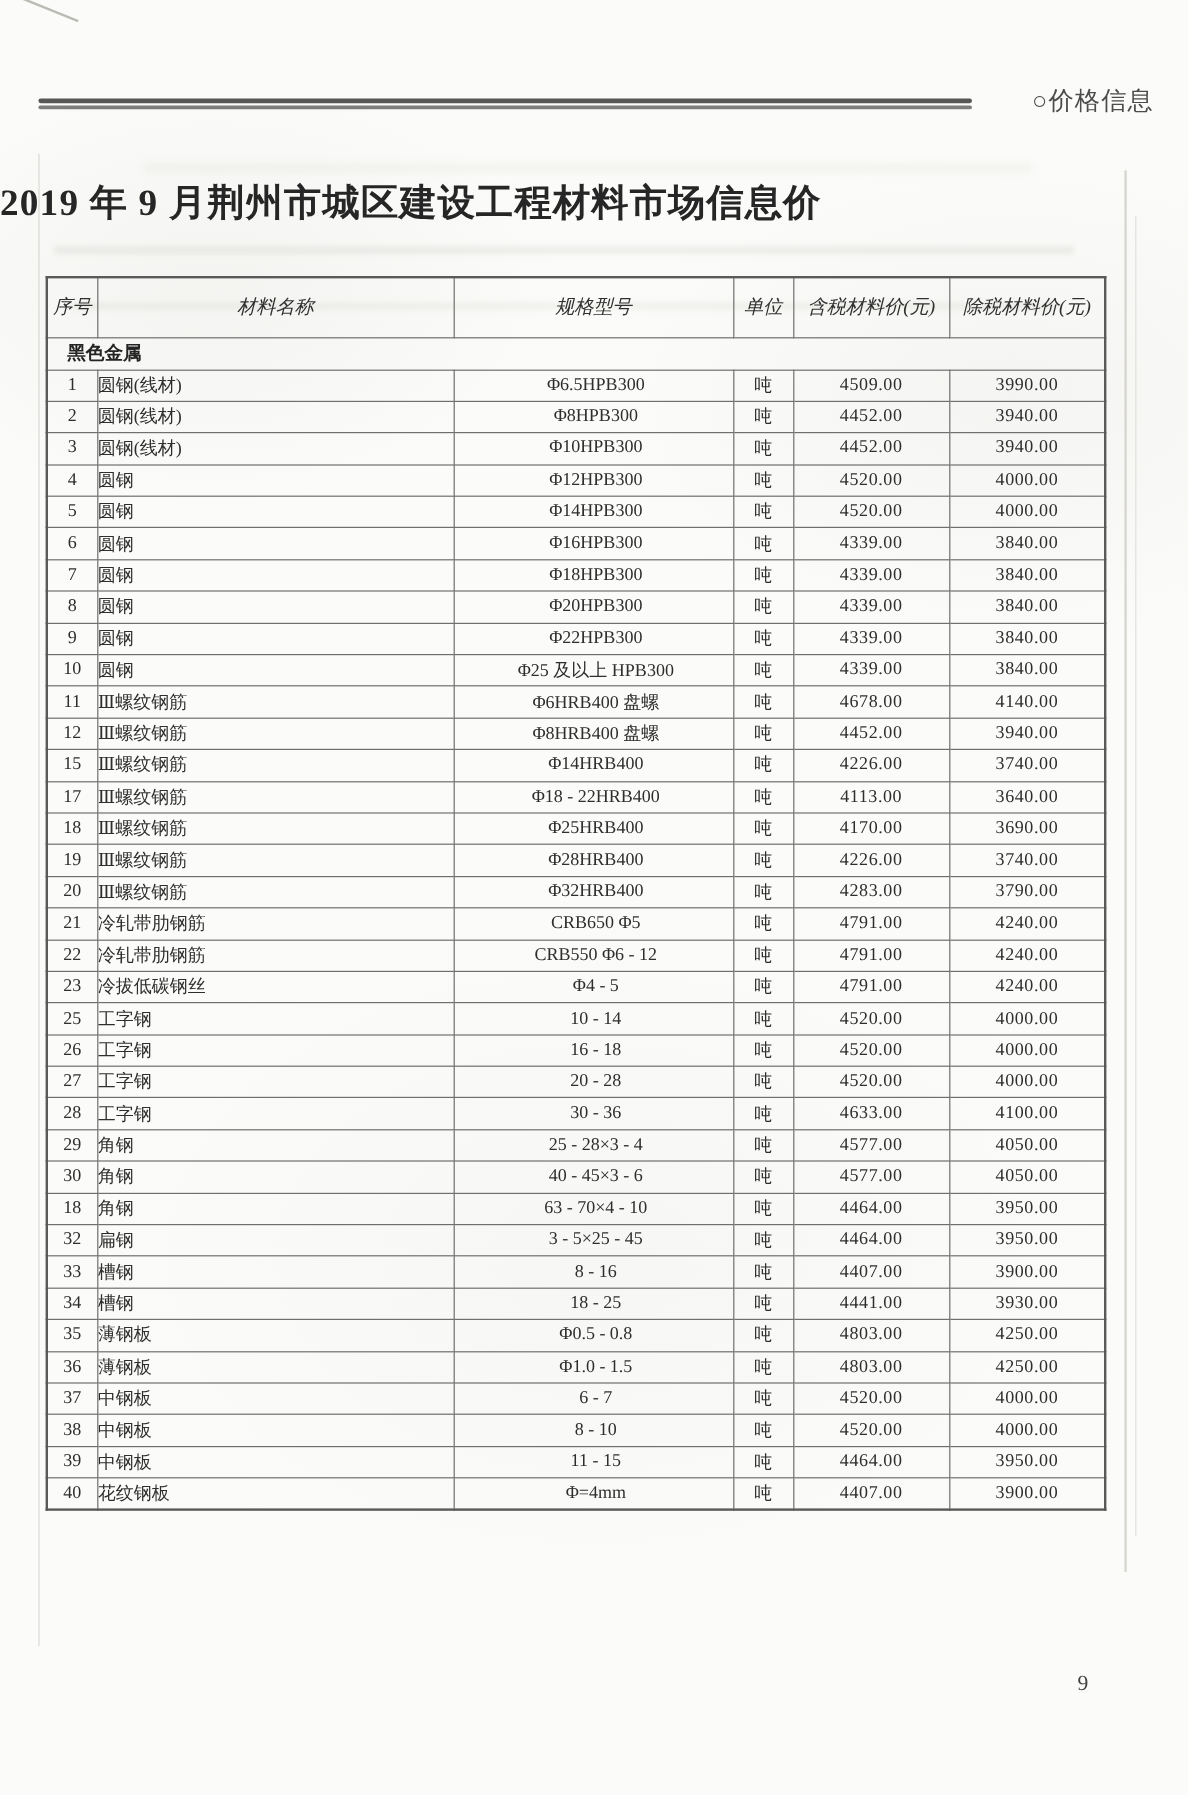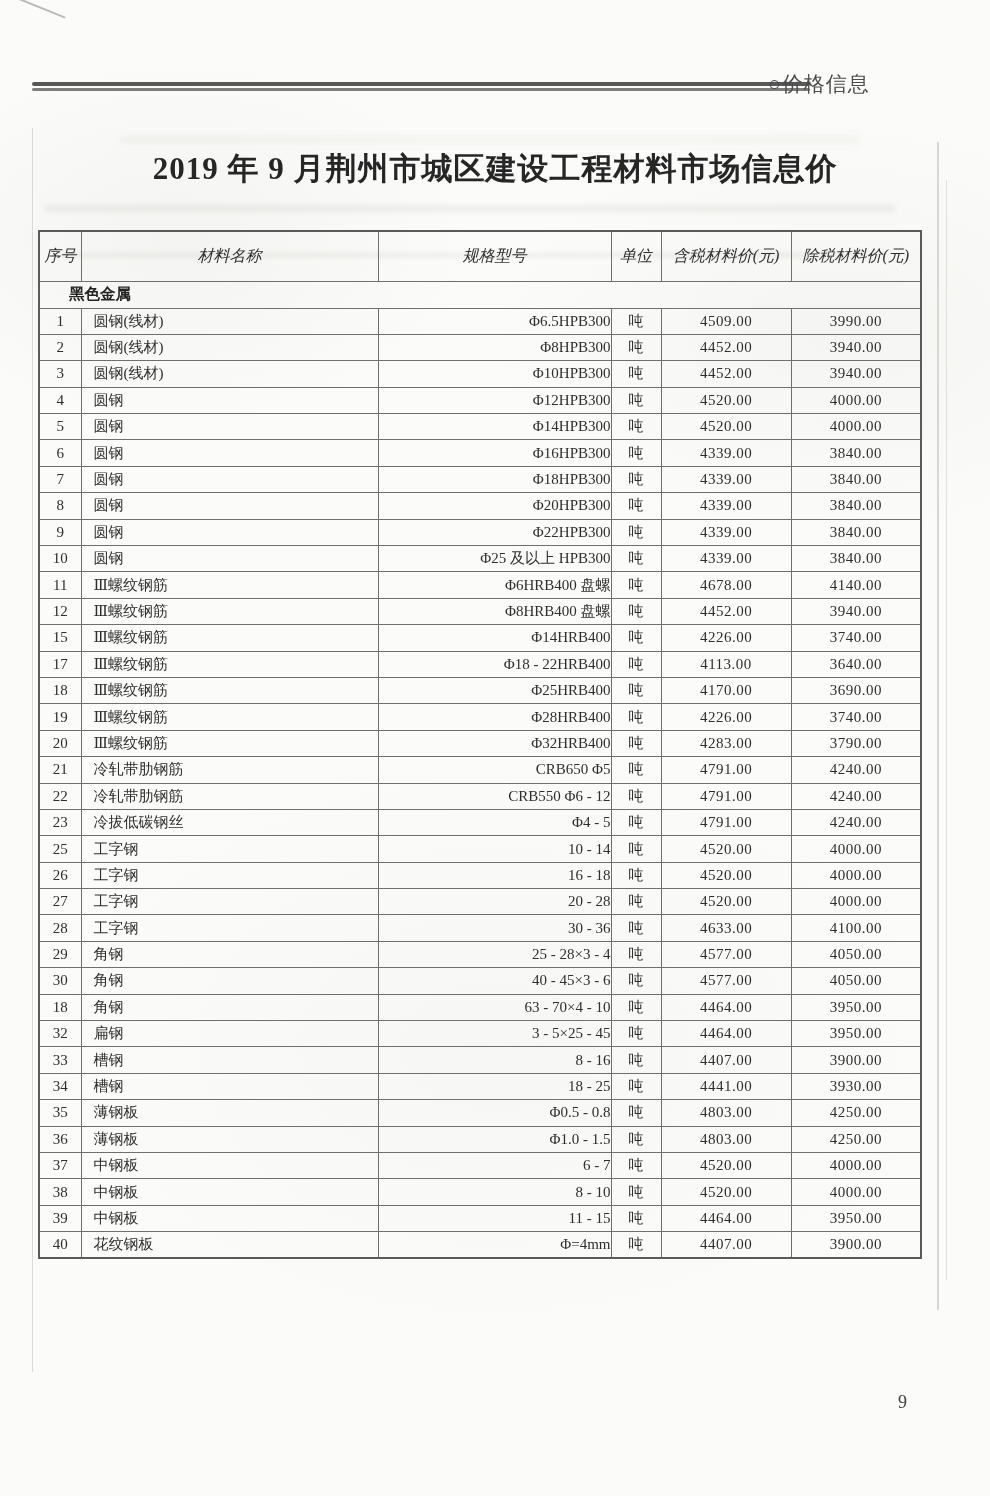--- a/index.html
+++ b/index.html
@@ -16,48 +16,48 @@
     background:
       radial-gradient(420px 260px at 18% 16%, rgba(130,128,120,0.06), rgba(130,128,120,0) 70%),
       radial-gradient(500px 300px at 85% 22%, rgba(130,128,120,0.05), rgba(130,128,120,0) 70%),
       radial-gradient(600px 400px at 50% 70%, rgba(140,138,130,0.04), rgba(140,138,130,0) 75%);
   }
   
   .page-rule { position:absolute; left:32px; top:82px; width:778px; }
   .page-rule .rule-a { height:4px; background:#575757; border-radius:2px; }
   .page-rule .rule-b { margin-top:2px; height:3px; background:#7d7d7d; border-radius:2px; }
   .page-header-label {
-    position:absolute; left:768px; top:70px;
+    position:absolute; left:860px; top:70px;
     font-size:21px; color:#4c4c4c; letter-spacing:1px; white-space:nowrap;
   }
   
   .doc-title {
     position:absolute; left:0; top:148px; width:100%;
-    text-align:center; font-size:31px; font-weight:bold;
+    text-align:left; font-size:31px; font-weight:bold;
     color:#262626; letter-spacing:1px; white-space:nowrap;
   }
   
   table.price-table {
     position:absolute; left:38px; top:230px; width:882px;
     border-collapse:collapse; table-layout:fixed;
     color:#2d2d2d; border:2px solid #5a5a5a;
   }
   .price-table th, .price-table td {
     border:1px solid #6f6f6f; padding:0; vertical-align:middle;
     overflow:hidden; white-space:nowrap;
   }
   .price-table thead tr { height:50px; }
   .price-table thead th { font-size:16px; font-weight:normal; text-align:center; color:#303030;font-style:italic; }
   tr.section-row { height:27px; }
-  tr.section-row td { font-size:15.5px; font-weight:bold; text-align:left; padding-left:29px; color:#242424;margin-left:40px; }
+  tr.section-row td { font-size:15.5px; font-weight:bold; text-align:left; padding-left:16px; color:#242424;margin-left:40px; }
   tr.data-row { height:26.4px; }
   tr.data-row td { font-size:15px; color:#2e2e2e; }
   td.c-idx  { text-align:center; font-size:14.5px; }
-  td.c-mat  { text-align:left; padding-left:12px; }
-  td.c-spec { text-align:right; padding-left:4px; }
+  td.c-mat  { text-align:left; }
+  td.c-spec { text-align:center; padding-left:4px; }
   td.c-unit { text-align:center; }
   td.c-p1, td.c-p2 { text-align:center; letter-spacing:0.5px; }
   
   .page-number {
     position:absolute; left:898px; top:1392px;
     font-size:18px; color:#3f3f3f;
   }
   
   .artifact { position:absolute; pointer-events:none; }
   .ghost-left   { left:32px;  top:128px; width:1px;  height:1244px; background:#dbd9d4; }

